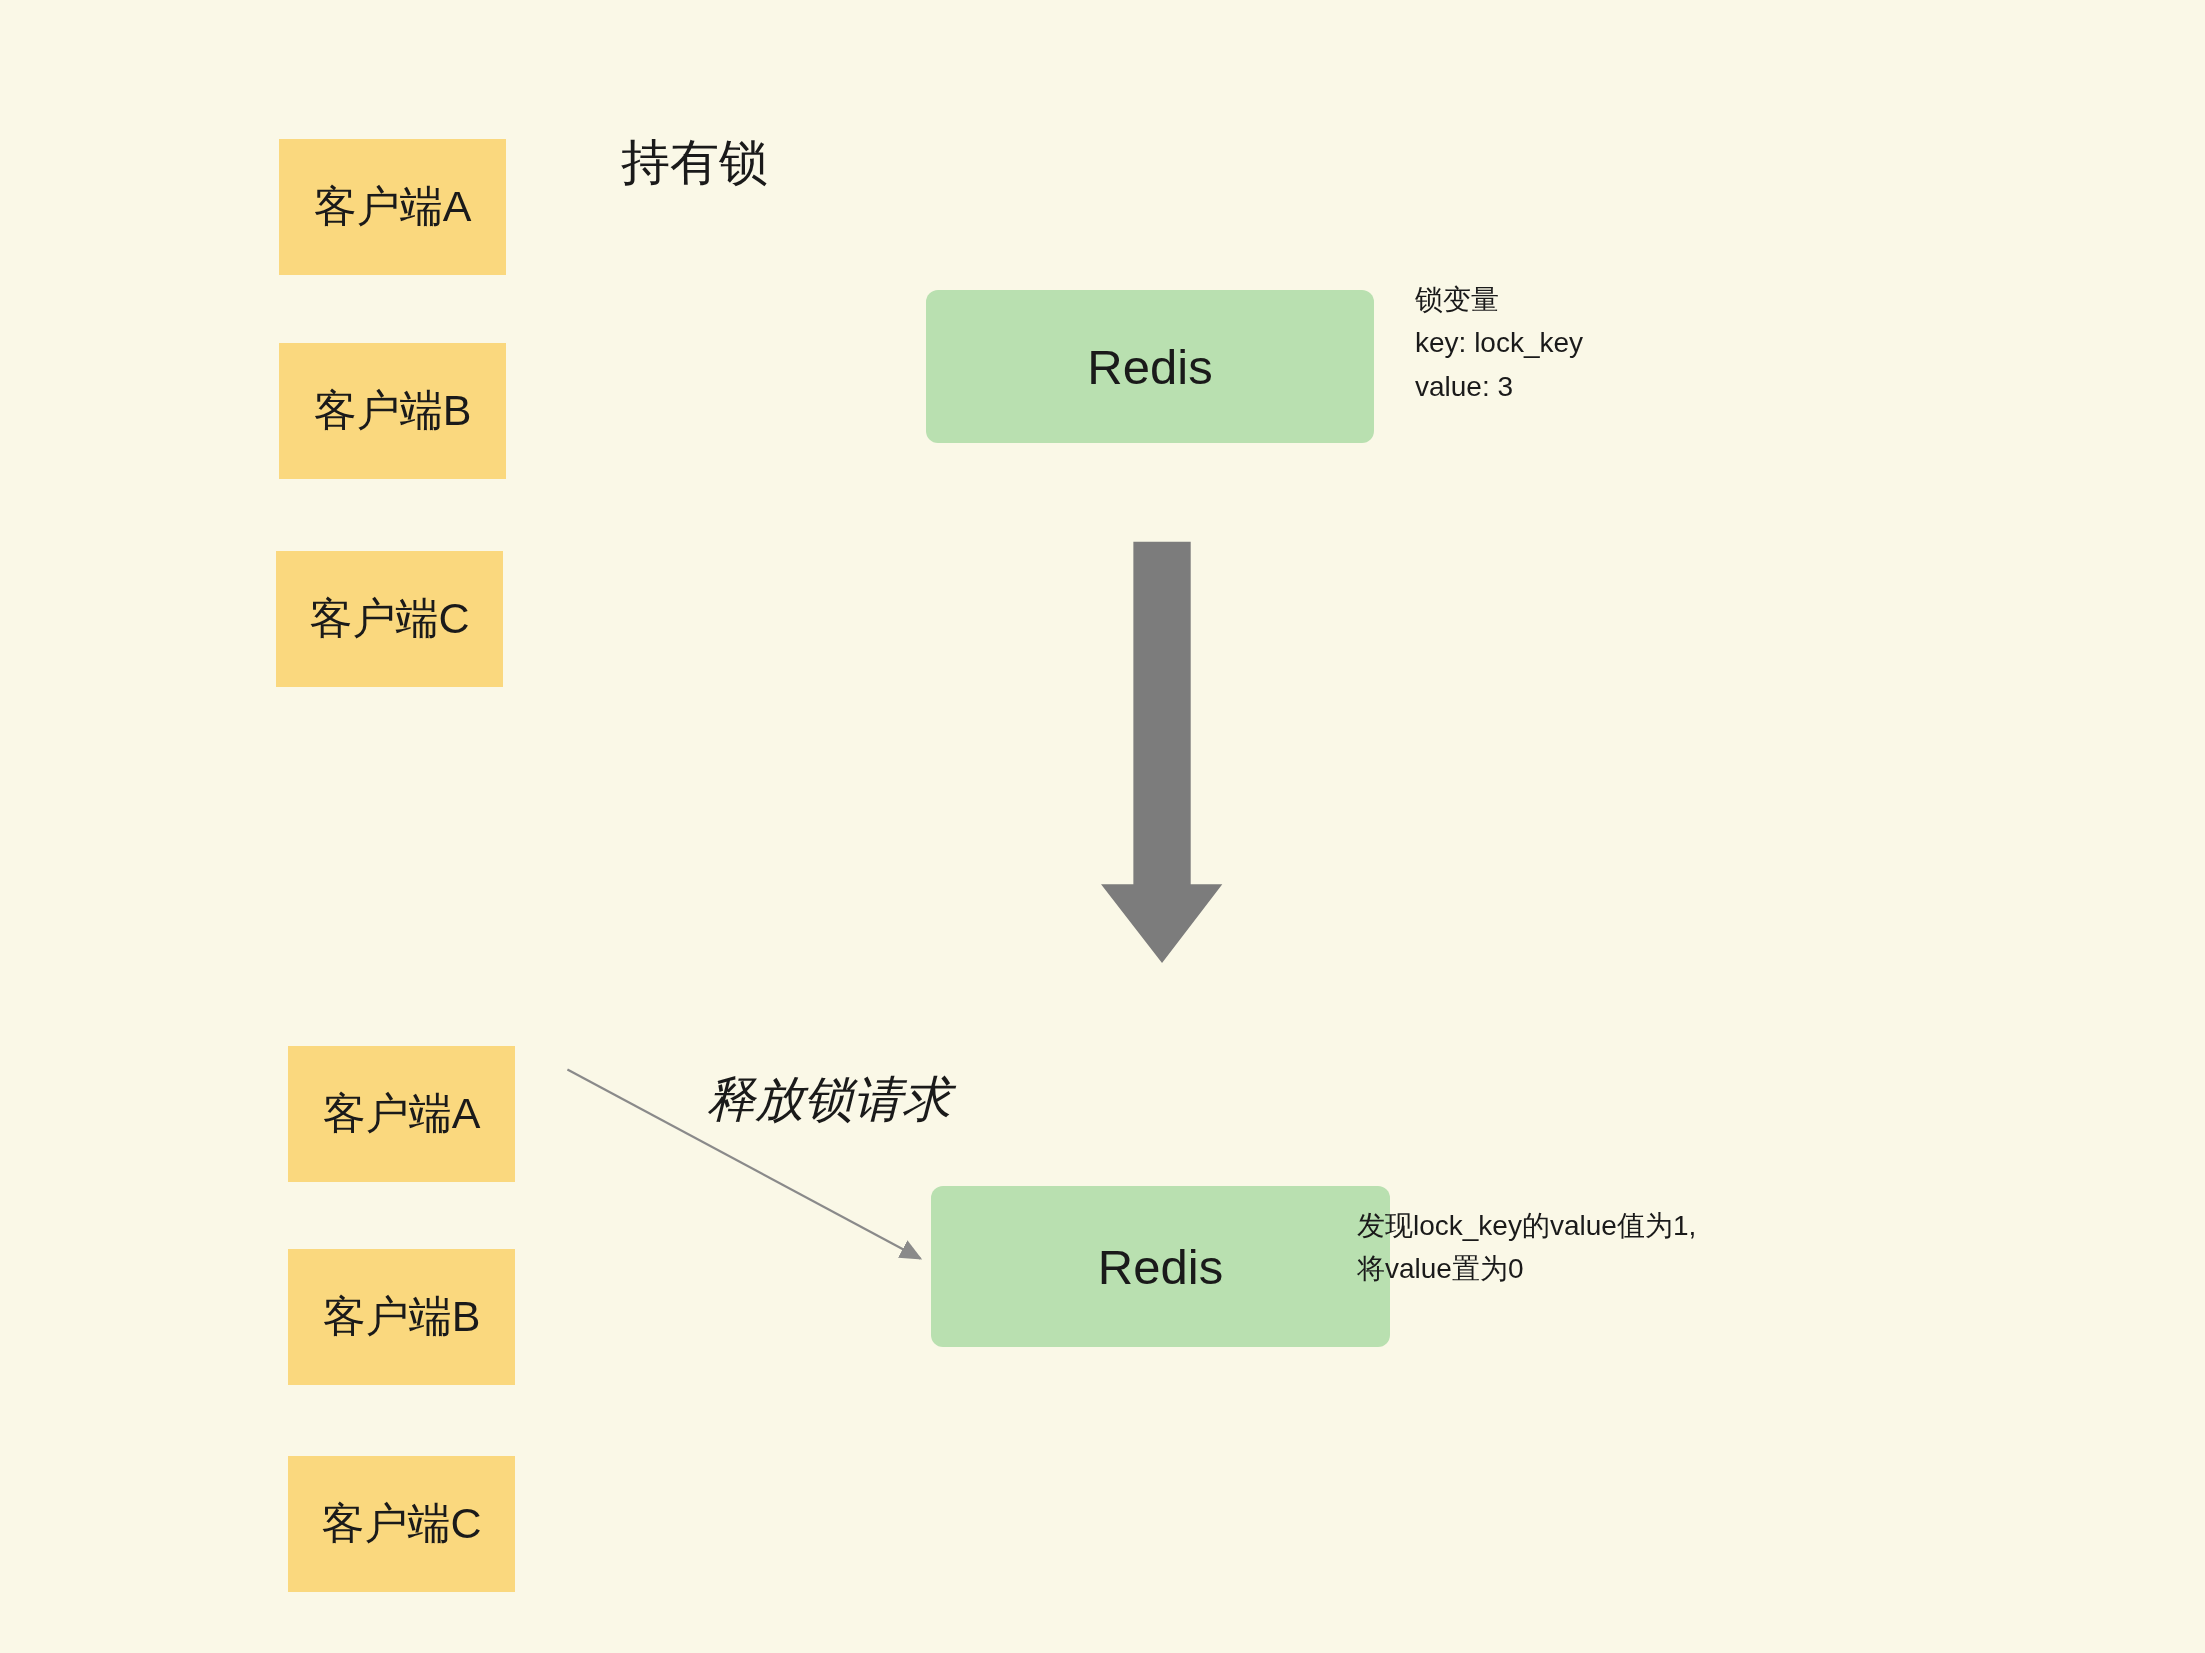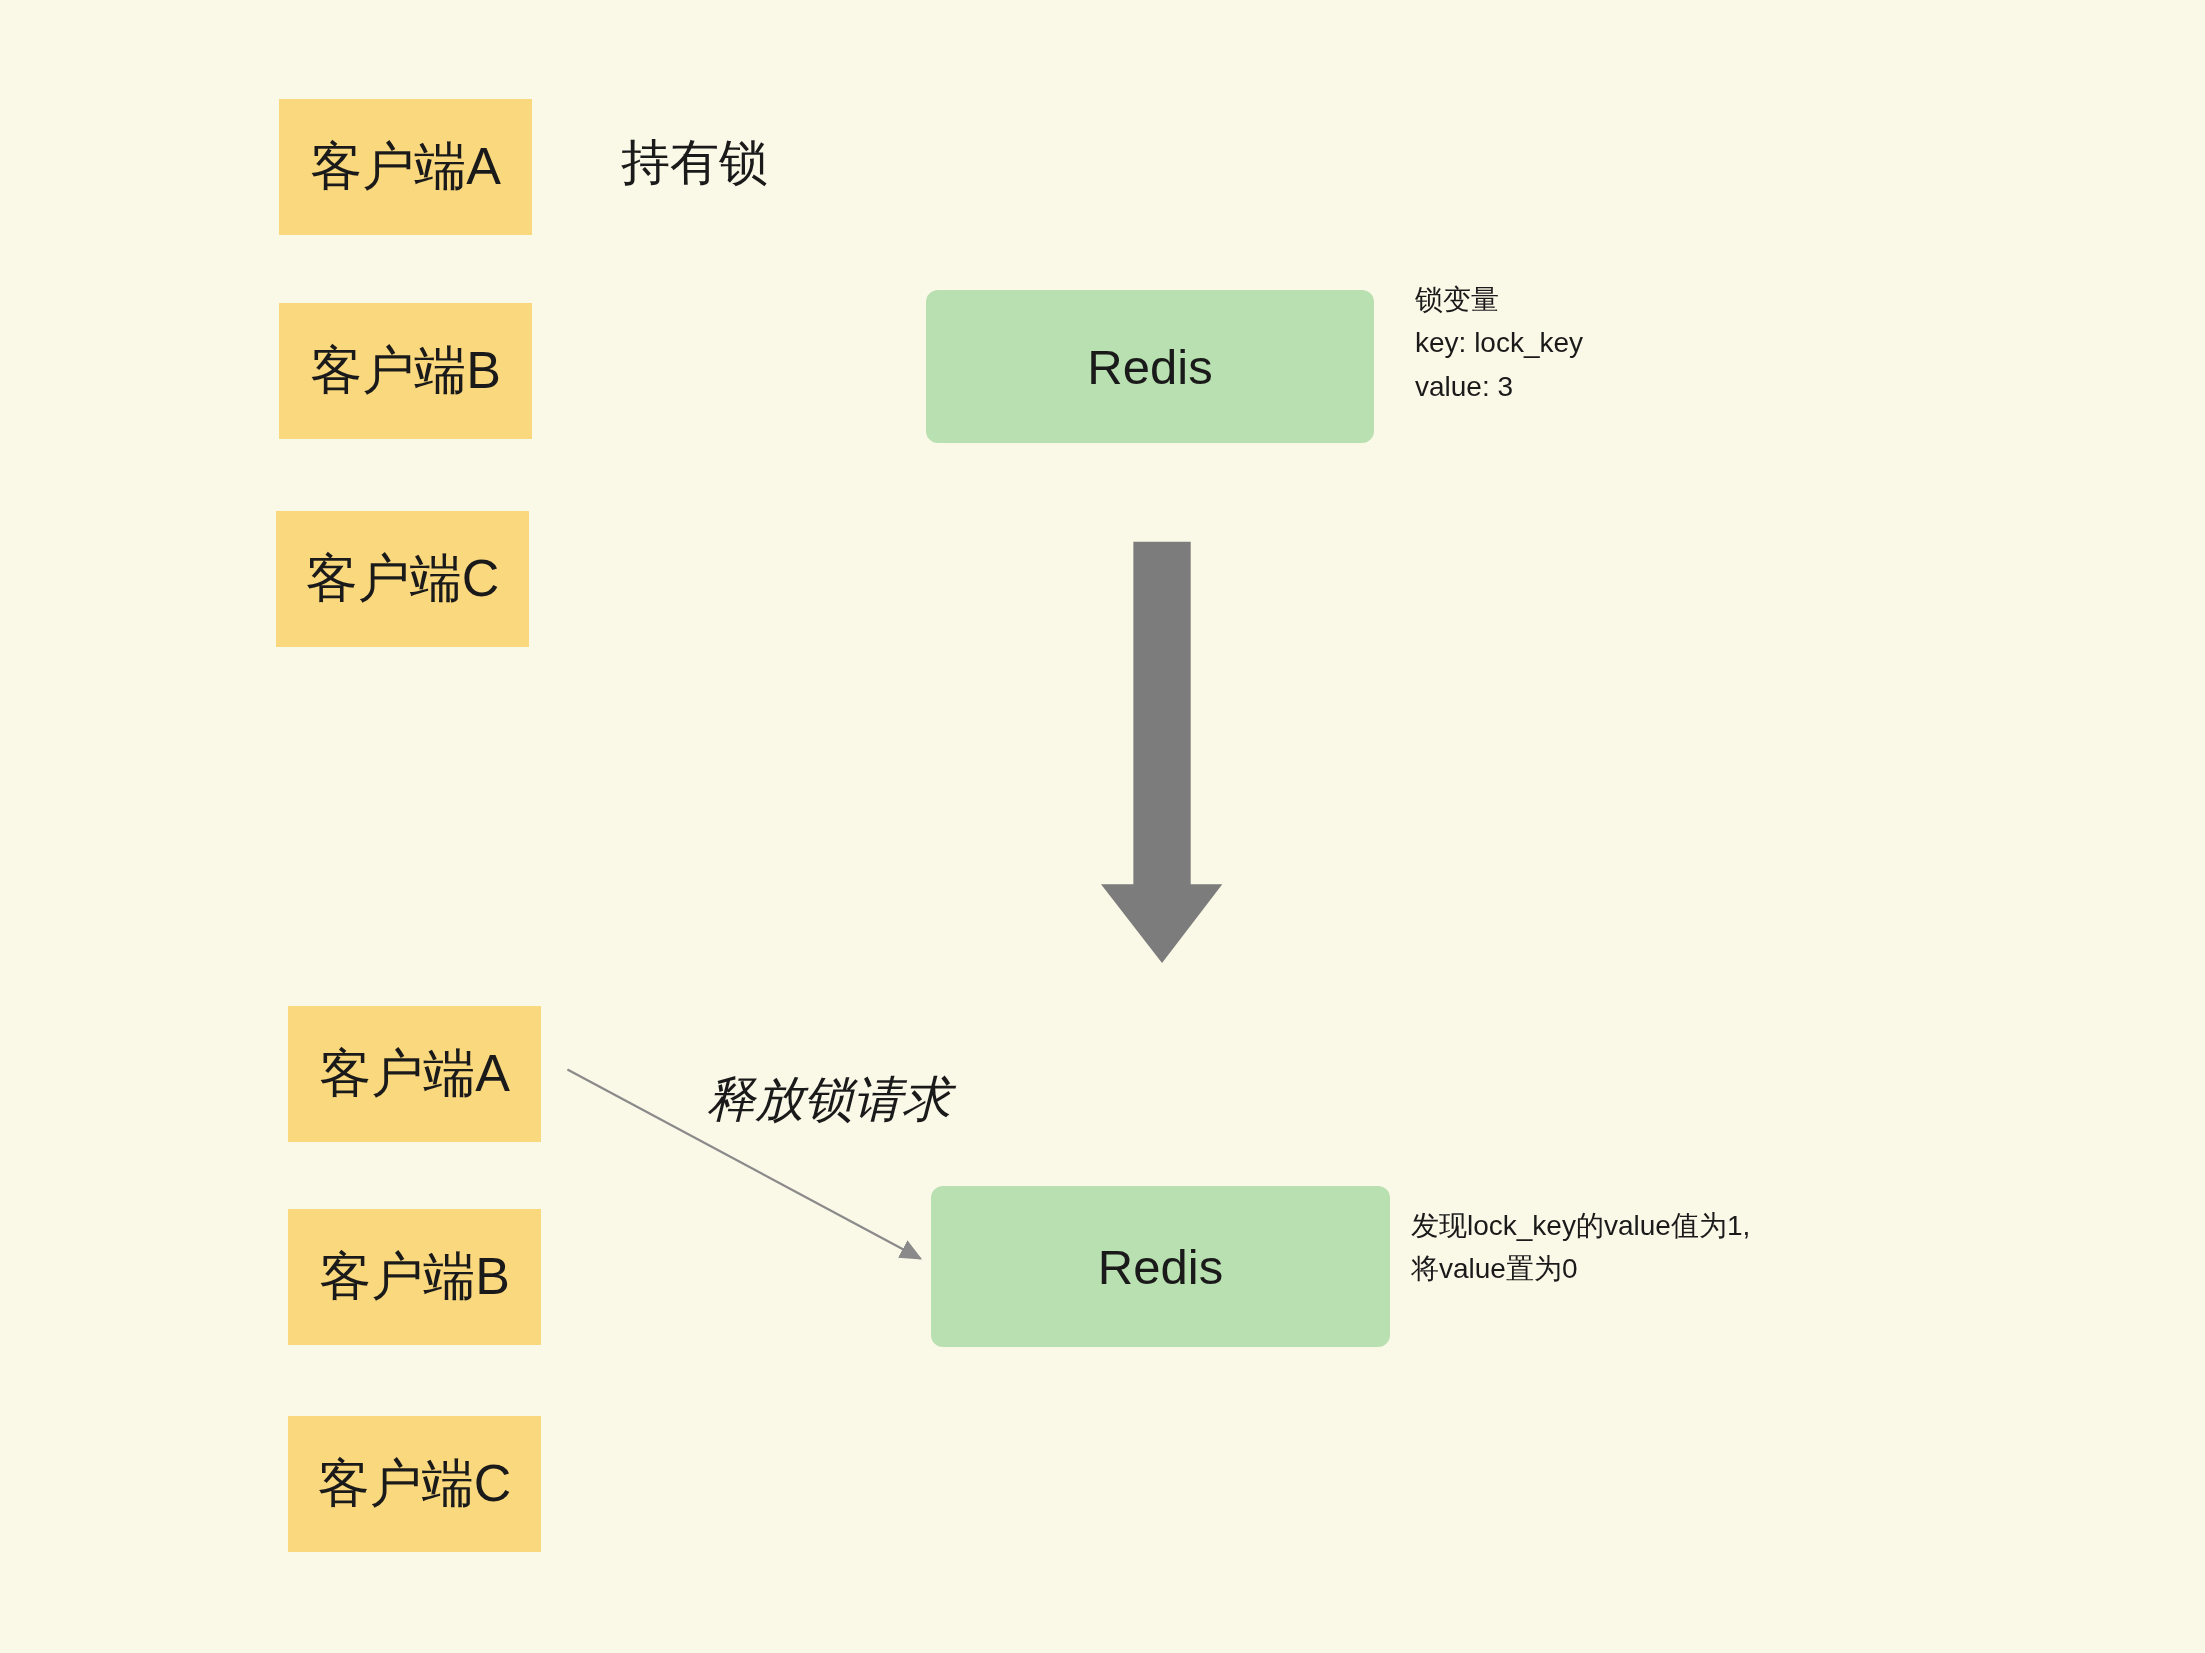--- a/index.html
+++ b/index.html
@@ -12,24 +12,25 @@
     overflow: hidden;
   }
   .box {
     position: absolute;
     display: flex;
     align-items: center;
     justify-content: center;
     text-align: center;
   }
   .client-box {
-    width: 253px;
+    width: 227px;
     height: 136px;
     background: #FAD87E;
-    font-size: 52px;
+    font-size: 43px;
+    margin-top: 40px;
   }
   .redis-box {
     background: #B9E0B0;
     font-size: 49px;
     border-radius: 12px;
   }
   .annotation {
     position: absolute;
     font-size: 49px;
     line-height: 1.0;
@@ -83,21 +84,21 @@
 <div class="annotation" style="left:706px; top:1075px;font-style:italic;">释放锁请求</div>
 
 <div class="box client-box" style="left:288px; top:1209px;">
   <span>客户端B</span>
 </div>
 
 <div class="box redis-box" style="left:931px; top:1186px; width:459px; height:161px;">
   <span>Redis</span>
 </div>
 
-<div class="annotation-block" style="left:1411px; top:1204px;">
+<div class="annotation-block" style="left:1357px; top:1204px;">
   <div>发现lock_key的value值为1,</div>
   <div>将value置为0</div>
 </div>
 
 <div class="box client-box" style="left:288px; top:1416px;">
   <span>客户端C</span>
 </div>
 
 <svg class="overlay" viewBox="0 0 3000 2250">
   <defs>

